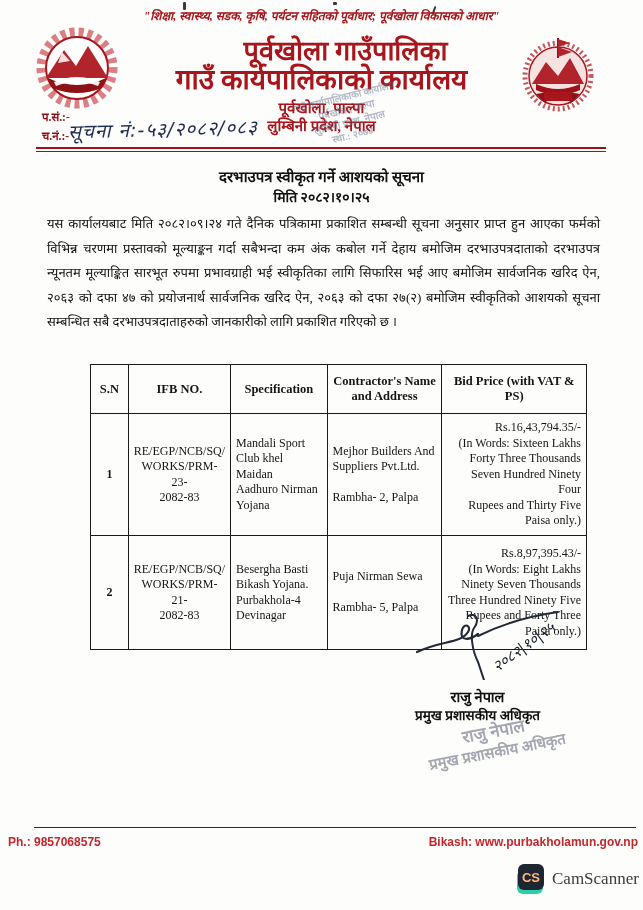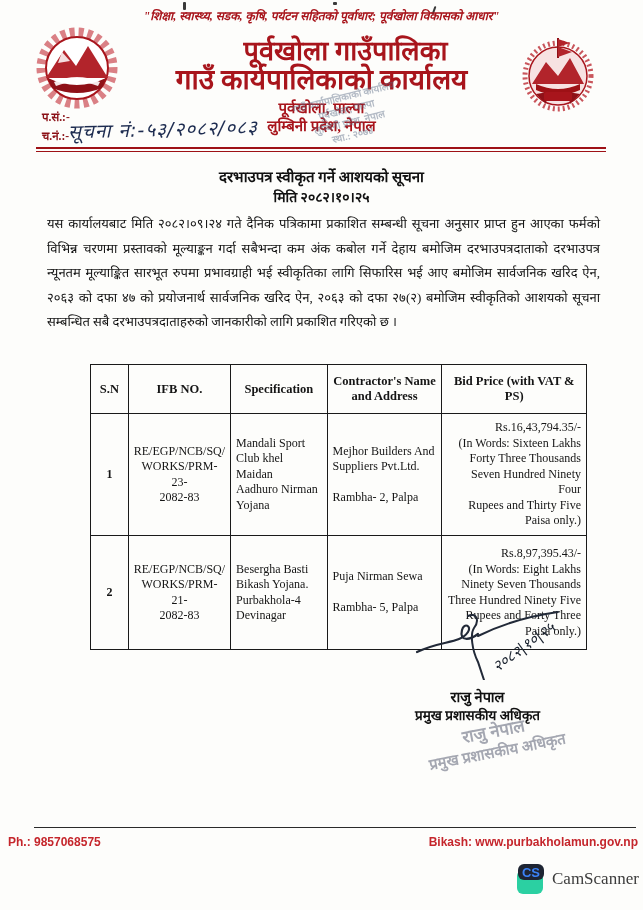--- a/index.html
+++ b/index.html
@@ -67,22 +67,22 @@
   .sig-stamp .l2{font-size:15px;font-weight:bold;}
   
   .footer-rule{position:absolute;left:34px;top:827px;width:602px;border-top:1.6px solid #2a2a2a;}
   .footer{position:absolute;left:8px;top:835px;width:630px;display:flex;
     justify-content:space-between;align-items:baseline;
     font-family:"Liberation Sans", sans-serif;font-size:12px;font-weight:bold;color:#c5262c;}
   
   .cam{position:absolute;left:517px;top:864px;display:flex;align-items:center;gap:7px;}
   .cs-wrap{position:relative;width:28px;height:30px;}
   .cs-teal{position:absolute;left:0px;top:6px;width:26px;height:24px;background:#2bd0a2;border-radius:6px;}
-  .cs-box{position:absolute;left:1px;top:0px;width:26px;height:16px;background:#1e2533;border-radius:6px;
-    display:flex;align-items:center;justify-content:center;color:#3b82f6;font-weight:bold;
+  .cs-box{position:absolute;left:1px;top:0px;width:26px;height:26px;background:#1e2533;border-radius:6px;
+    display:flex;align-items:center;justify-content:center;color:#fdba74;font-weight:bold;
     font-size:13px;font-family:"Liberation Sans", sans-serif;}
   .cam-text{font-size:17px;color:#3c3c3c;}
   
   .speck{position:absolute;background:#3a3a3a;border-radius:1px;}
 </style>
 </head>
 <body>
 
 <div class="page">
 

